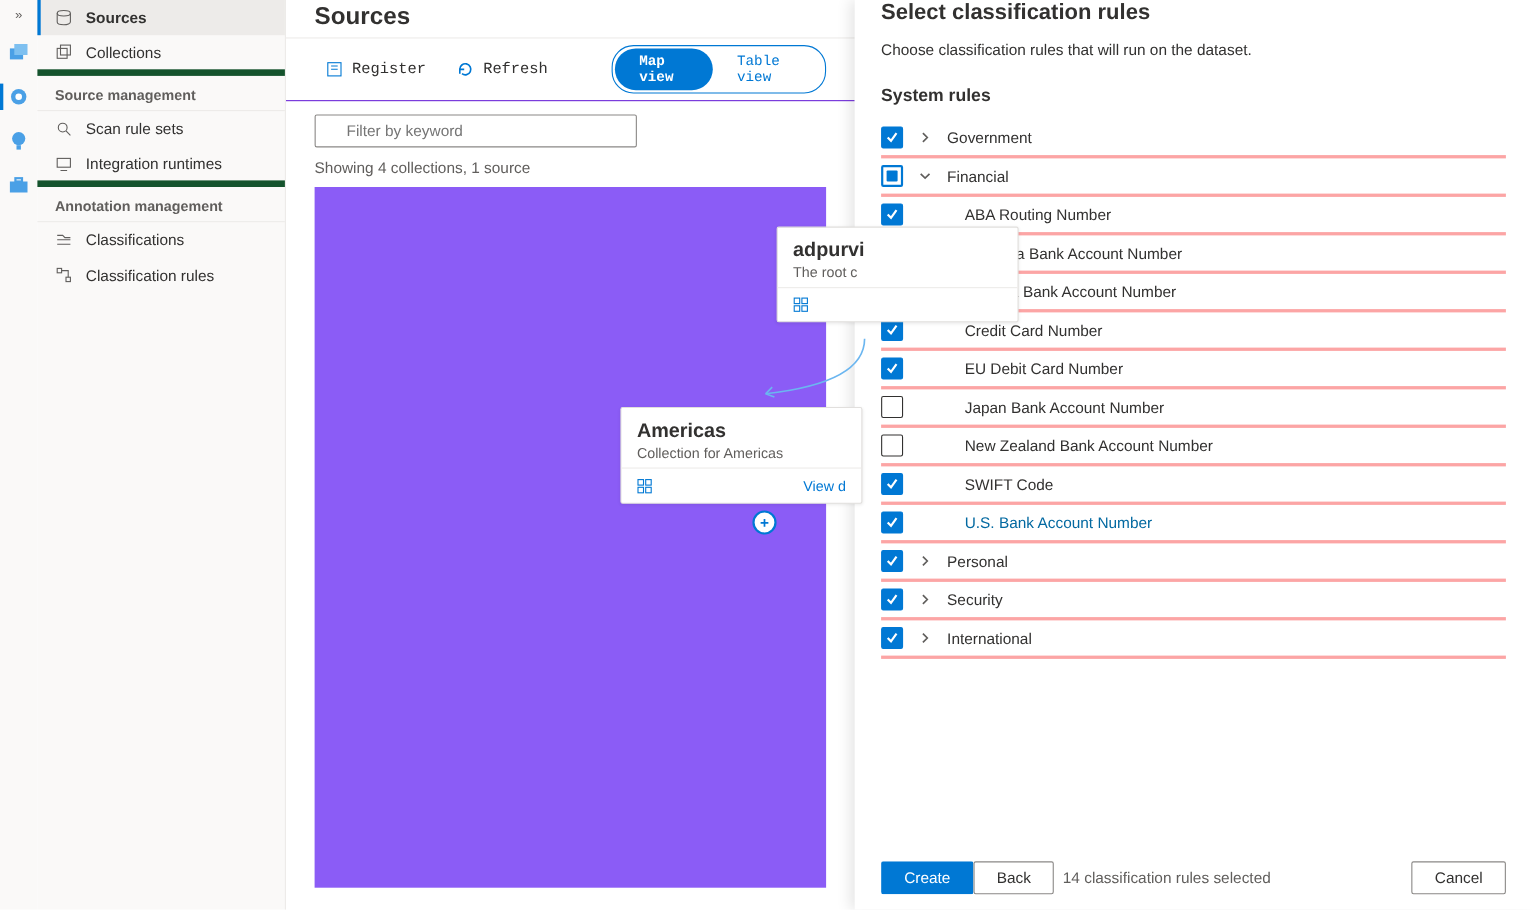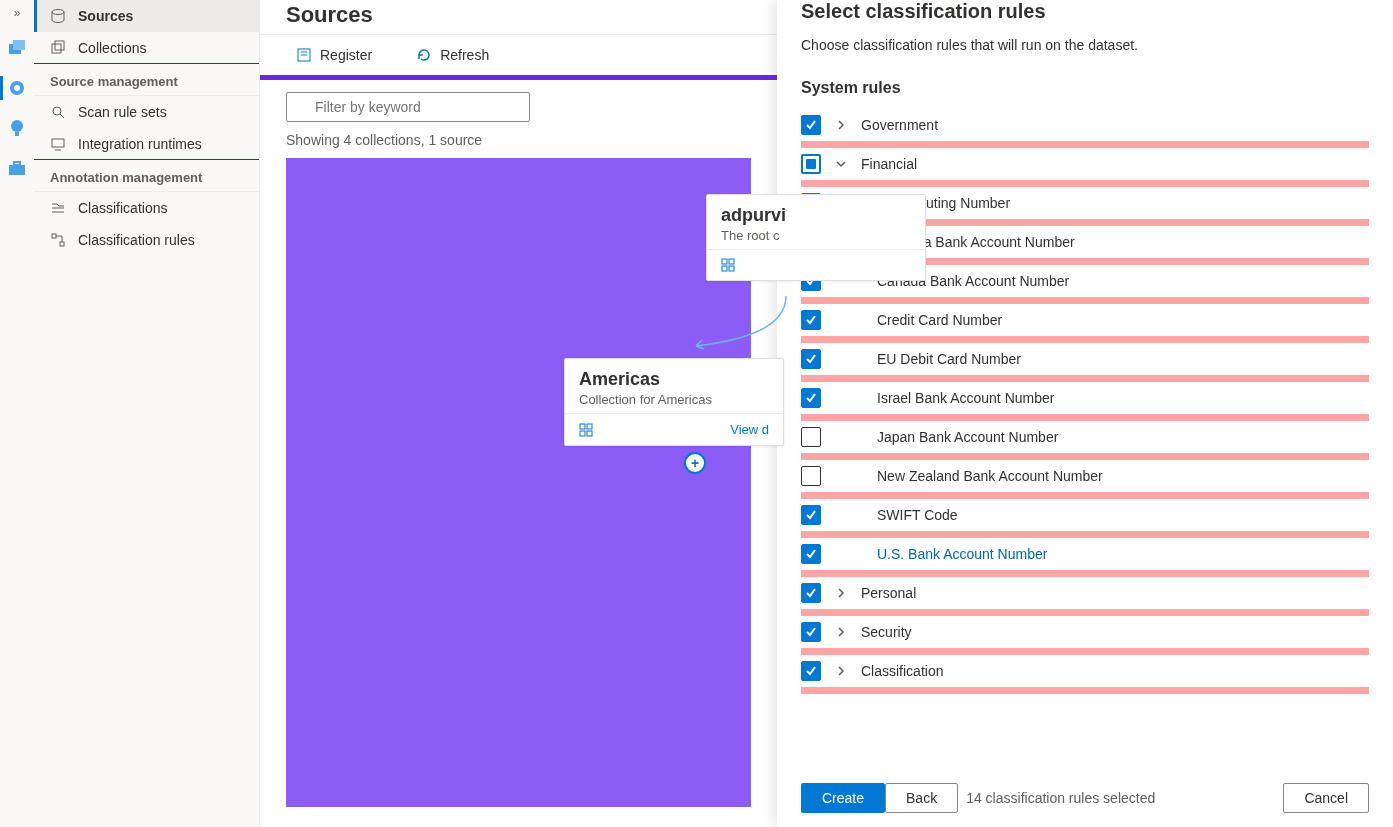--- a/index.html
+++ b/index.html
@@ -11,34 +11,34 @@
     .icon-rail .expand-icon { color: #605e5c; font-size: 12px; }
     .rail-icon { width: 24px; height: 24px; display: flex; align-items: center; justify-content: center; color: #0078d4; position: relative; }
     .rail-icon.active::before { content:''; position:absolute; left:-5px; top:0; bottom:0; width:3px; background:#0078d4; }
     
     
     .sidebar { width: 226px; background: #faf9f8; border-right: 1px solid #edebe9; }
     .nav-item { display: flex; align-items: center; gap: 12px; padding: 8px 16px; cursor: pointer; color: #323130; }
     .nav-item.active { background: #edebe9; font-weight: 600; position: relative; }
     .nav-item.active::before { content:''; position:absolute; left:0; top:0; bottom:0; width:3px; background:#0078d4; }
     .nav-item .nav-icon { width: 16px; height: 16px; color: #605e5c; flex-shrink:0; }
-    .nav-section { padding: 10px 16px 6px; color: #605e5c; font-size: 13px; font-weight:600; border-bottom: 1px solid #edebe9; border-top: 1px solid #14532d; margin-top: -1px;}
+    .nav-section { padding: 10px 16px 6px; color: #605e5c; font-size: 13px; font-weight:600; border-bottom: 1px solid #edebe9; border-top: 6px solid #14532d; margin-top: -1px;}
     .nav-section:first-child{border-top:none;}
     
     
     .main { flex: 1; display: flex; flex-direction: column; }
     .page-title { font-size: 22px; font-weight: 600; padding: 2px 26px 6px; }
-    .toolbar { display: flex; align-items: center; gap: 24px; padding: 6px 26px; border-top:1px solid #edebe9; border-bottom:5px solid #6d28d9;}
+    .toolbar { display: flex; align-items: center; gap: 8px; padding: 6px 26px; border-top:1px solid #edebe9; border-bottom:1px solid #6d28d9;font-family:Liberation Mono, monospace;}
     .toolbar-btn { display: inline-flex; align-items: center; gap: 8px; padding: 6px 10px; color: #323130; cursor: pointer; }
     .toolbar-btn .ic { color: #0078d4; width:16px; height:16px; display:inline-flex;align-items:center;justify-content:center;}
     .pill { border:1px solid #0078d4; border-radius: 20px; display:flex; align-items:center; padding:2px; margin-left: 40px;}
     .pill span { padding: 4px 22px; border-radius: 20px; color:#0078d4; cursor:pointer; font-size:13px;}
     .pill span.active { background:#0078d4; color:#fff; font-weight:600; }
     .filter-row { padding: 12px 26px 6px;}
-    .filter-input { width: 244px; border:1px solid #8a8886; border-radius:2px; padding:6px 8px 6px 28px; font-size:14px; background:#fff; position:relative;}
+    .filter-input { width: 293px; border:1px solid #8a8886; border-radius:2px; padding:6px 8px 6px 28px; font-size:14px; background:#fff; position:relative;}
     .filter-wrap { position:relative; display:inline-block;}
     .filter-wrap .ic { position:absolute; left:8px; top:50%; transform:translateY(-50%); color:#605e5c; font-size:12px;}
     .count-row { padding: 4px 26px 10px; color:#605e5c; }
     .canvas { flex:1; background:#8b5cf6; margin: 0 26px 20px; position:relative;}
     
     .card { position:absolute; background:#fff; border:1px solid #e1dfdd; border-radius:2px; box-shadow:0 1px 3px rgba(0,0,0,0.08); min-width:220px;}
     .card-head { padding: 10px 14px 6px; }
     .card-title { font-size:18px; font-weight:600; color:#323130;}
     .card-sub { font-size:13px; color:#605e5c; margin-top:2px;}
     .card-foot { border-top:1px solid #edebe9; padding:8px 14px; display:flex; justify-content:space-between; align-items:center;}
@@ -49,21 +49,21 @@
     
     .connector { position:absolute; width:140px; height:60px; }
     .connector svg { width:100%; height:100%; overflow:visible;}
     
     
     .panel { width: 616px; background:#fff; display:flex; flex-direction:column; box-shadow: -4px 0 12px rgba(0,0,0,0.1);}
     .panel-body { padding: 0 24px; flex:1; overflow:auto;}
     .panel h1 { font-size:20px; font-weight:600; margin-bottom: 14px;}
     .panel-desc { color:#323130; margin-bottom: 26px;}
     .panel h2 { font-size:16px; font-weight:600; margin-bottom: 12px;}
-    .rule-row { display:flex; align-items:center; gap: 8px; padding: 6px 0; border-bottom:7px solid #fca5a5;}
+    .rule-row { display:flex; align-items:center; gap: 8px; padding: 6px 0; border-bottom:3px solid #fca5a5;}
     .rule-row.child { padding-left: 0;}
     .rule-row .label { font-size:14px;}
     .rule-row .label.disabled { color:#0369a1;}
     .chk { width:20px; height:20px; border:1px solid #323130; border-radius:2px; display:flex;align-items:center;justify-content:center; cursor:pointer; flex-shrink:0;}
     .chk.checked { background:#0078d4; border-color:#0078d4; color:#fff;}
     .chk.indet { border:2px solid #0078d4; padding:3px;}
     .chk.indet::after { content:''; display:block; width:10px; height:10px; background:#0078d4; border-radius:1px;}
     .chev { width:24px; display:flex; justify-content:center; color:#605e5c; cursor:pointer; flex-shrink:0;}
     .spacer-indent { width:40px; flex-shrink:0;}
     .panel-footer { padding: 14px 24px; display:flex; align-items:center; gap: 0; }
@@ -182,20 +182,24 @@
       </div>
       <div class="toolbar-btn">
         <span class="ic">
             <svg width="16" height="16" viewBox="0 0 16 16">
               <path d="M3 8 a5 5 0 1 1 2 4" fill="none" stroke="currentColor" stroke-width="1.5"></path>
               <path d="M3 12 v-4 h4" fill="none" stroke="currentColor" stroke-width="1.5"></path>
             </svg>
           </span>
         <span>Refresh</span>
       </div>
+      <div class="pill">
+        <span class="active">Map view</span>
+        <span>Table view</span>
+      </div>
     </div>
     <div class="filter-row">
       <div class="filter-wrap">
         <span class="ic">▽</span>
         <input class="filter-input" placeholder="Filter by keyword" style="">
       </div>
     </div>
     <div class="count-row">Showing 4 collections, 1 source</div>
     <div class="canvas">
 
@@ -311,29 +315,20 @@
           <div class="rule-row child">
             <div class="chk checked">
               <svg width="12" height="12" viewBox="0 0 12 12">
                 <path d="M2 6 l3 3 l5 -7" fill="none" stroke="#fff" stroke-width="2"></path>
               </svg>
             </div>
             <div class="spacer-indent"></div>
             <div class="label">EU Debit Card Number</div>
           </div>
           <div class="rule-row child">
-            <div class="chk checked">
-              <svg width="12" height="12" viewBox="0 0 12 12">
-                <path d="M2 6 l3 3 l5 -7" fill="none" stroke="#fff" stroke-width="2"></path>
-              </svg>
-            </div>
-            <div class="spacer-indent"></div>
-            <div class="label">Israel Bank Account Number</div>
-          </div>
-          <div class="rule-row child">
             <div class="chk"></div>
             <div class="spacer-indent"></div>
             <div class="label">Japan Bank Account Number</div>
           </div>
           <div class="rule-row child">
             <div class="chk"></div>
             <div class="spacer-indent"></div>
             <div class="label">New Zealand Bank Account Number</div>
           </div>
           <div class="rule-row child">
@@ -384,21 +379,21 @@
             <div class="chk checked">
               <svg width="12" height="12" viewBox="0 0 12 12">
                 <path d="M2 6 l3 3 l5 -7" fill="none" stroke="#fff" stroke-width="2"></path>
               </svg>
             </div>
             <div class="chev">
               <svg width="12" height="12" viewBox="0 0 12 12">
                 <path d="M4 2 l4 4 l-4 4" fill="none" stroke="currentColor" stroke-width="1.5"></path>
               </svg>
             </div>
-            <div class="label">Classification</div>
+            <div class="label">International</div>
           </div>
         </div>
     </div>
     <div class="panel-footer">
       <button class="btn primary">Create</button>
       <button class="btn secondary">Back</button>
       <span class="sel-count">14 classification rules selected</span>
       <div class="cancel-wrap"><button class="btn secondary">Cancel</button></div>
     </div>
   </div>

